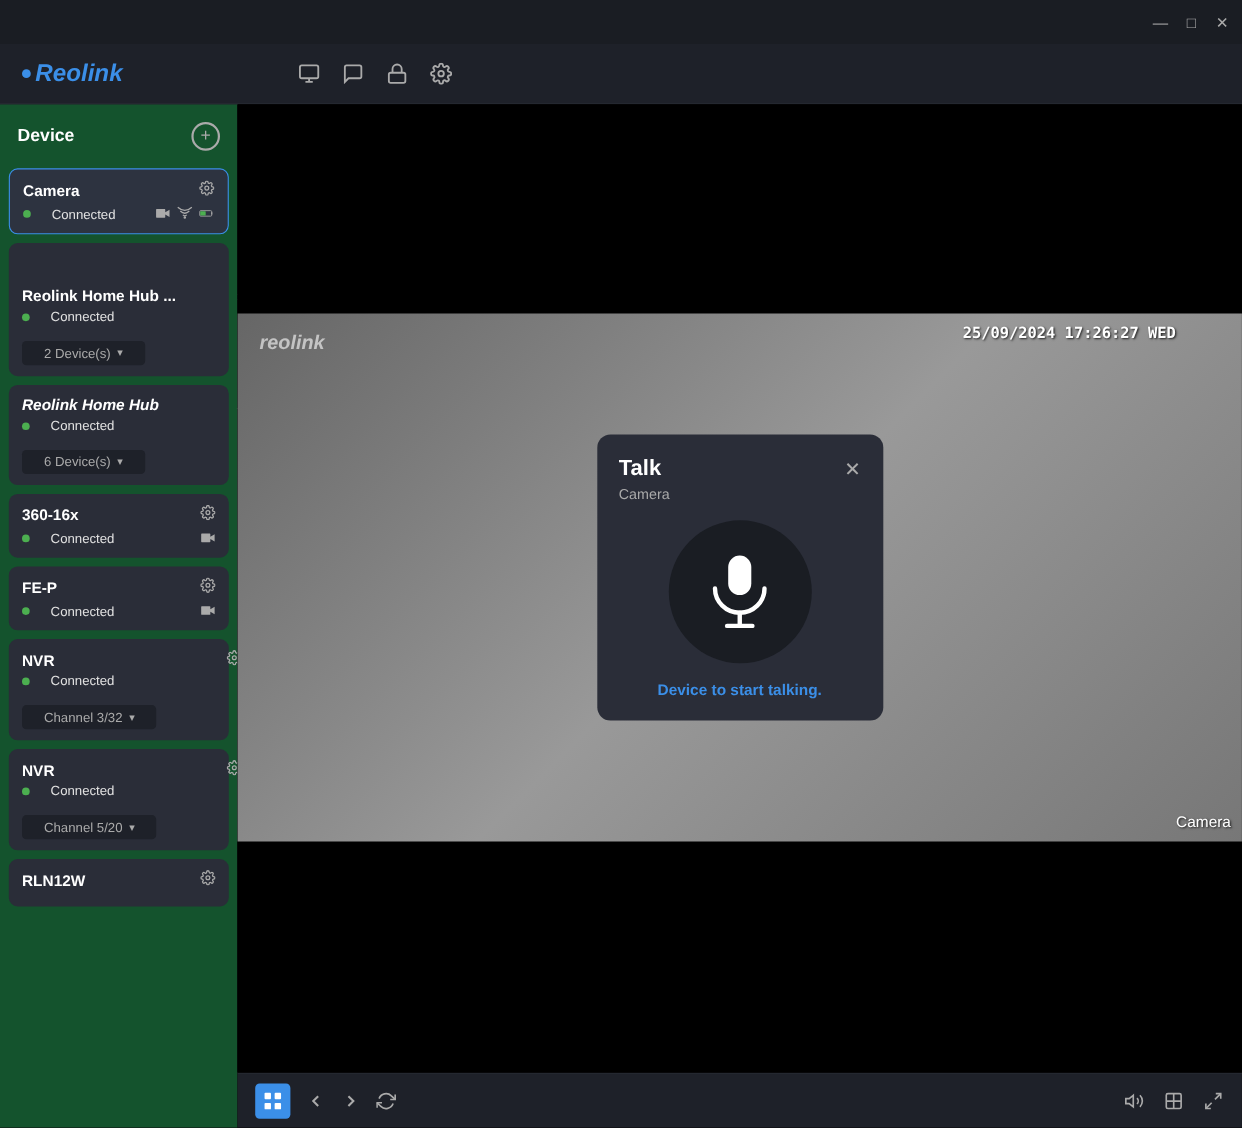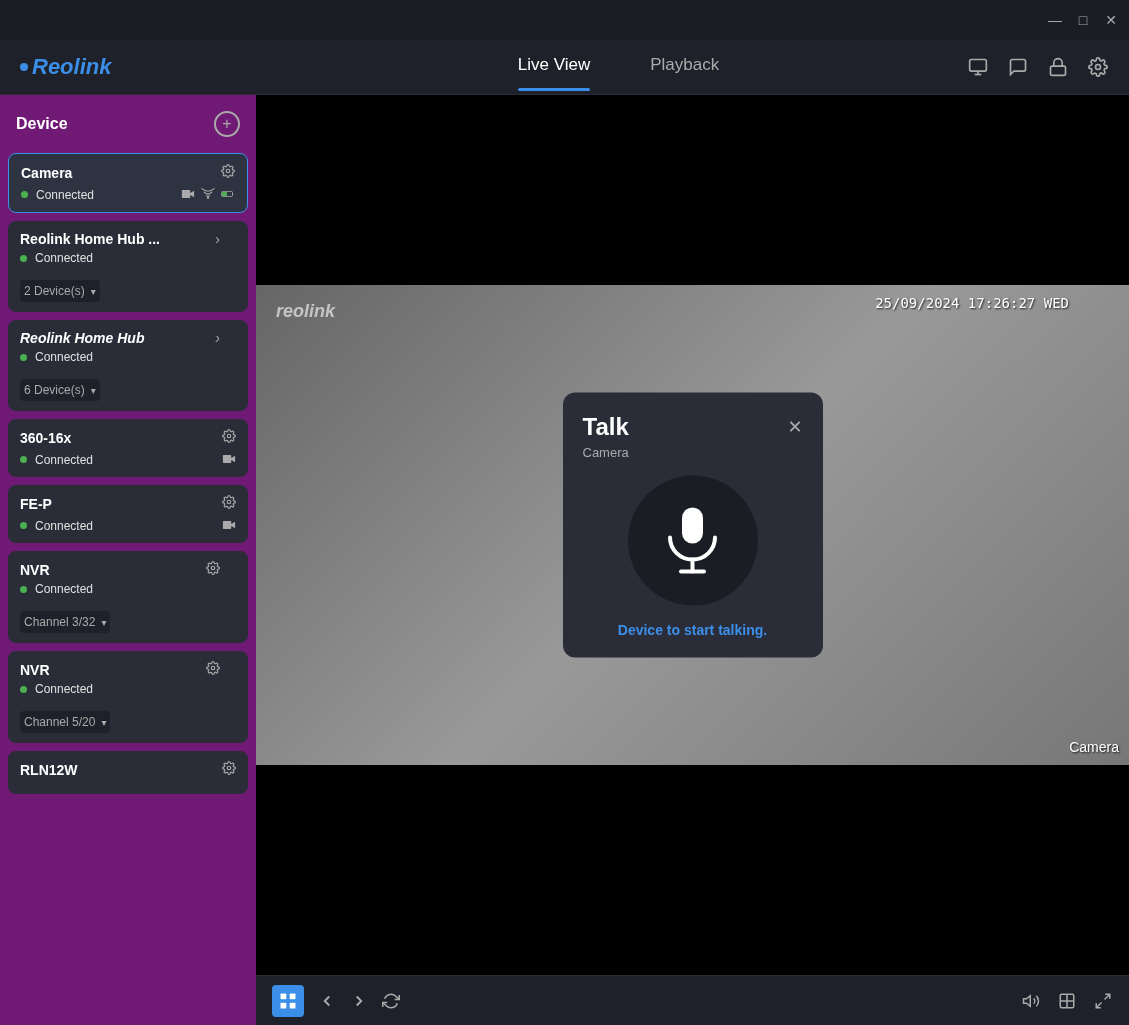--- a/index.html
+++ b/index.html
@@ -117,22 +117,22 @@
     .main-layout {
       position: absolute;
       top: 95px;
       left: 0; right: 0;
       bottom: 0;
       display: flex;
     }
 
     
     .sidebar {
-      width: 256px;
-      background: #701a75;
+      width: 216px;
+      background: #14532d;
       display: flex;
       flex-direction: column;
       overflow-y: auto;
       overflow-x: hidden;
       flex-shrink: 0;
     }
     .sidebar::-webkit-scrollbar { width: 4px; }
     .sidebar::-webkit-scrollbar-thumb { background: #3a3d45; }
 
     .sidebar-header {
@@ -188,21 +188,21 @@
     }
     .device-status-row {
       display: flex;
       align-items: center;
       justify-content: space-between;
     }
     .device-status {
       font-size: 12px;
       display: flex;
       align-items: center;
-      gap: 8px;
+      gap: 19px;
     }
     .status-dot {
       width: 7px;
       height: 7px;
       border-radius: 50%;
     }
     .status-dot.green { background: #4caf50; }
     .status-dot.orange { background: #ff9800; }
     .device-icons {
       display: flex;
@@ -235,21 +235,21 @@
       display: flex;
       align-items: center;
       justify-content: space-between;
       padding: 5px 12px 10px;
     }
     .dropdown-label {
       font-size: 12px;
       color: #aaa;
       background: #1e2129;
       border-radius: 4px;
-      padding: 4px 4px;
+      padding: 4px 20px;
       display: flex;
       align-items: center;
       gap: 6px;
       cursor: pointer;
     }
     .dropdown-arrow {
       font-size: 10px;
       color: #aaa;
     }
 
@@ -282,21 +282,21 @@
       background: linear-gradient(135deg, #666 0%, #999 50%, #777 100%);
     }
 
     .video-timestamp {
       position: absolute;
       top: 10px;
       right: 60px;
       color: #fff;
       font-size: 14px;
       font-family: monospace;
-      font-weight: normal;
+      font-weight: bold;
       text-shadow: 1px 1px 2px rgba(0,0,0,0.8);
     }
 
     .video-watermark {
       position: absolute;
       top: 16px;
       left: 20px;
       color: rgba(255,255,255,0.6);
       font-size: 18px;
       font-style: italic;
@@ -329,21 +329,21 @@
       padding: 20px;
       z-index: 100;
     }
     .talk-modal-header {
       display: flex;
       align-items: center;
       justify-content: space-between;
       margin-bottom: 4px;
     }
     .talk-title {
-      font-size: 24px;
+      font-size: 20px;
       font-weight: bold;
       color: #fff;
     }
     .talk-close {
       color: #aaa;
       font-size: 18px;
       cursor: pointer;
     }
     .talk-device-name {
       font-size: 13px;
@@ -411,24 +411,20 @@
     <div class="title-bar-btn">—</div>
     <div class="title-bar-btn">□</div>
     <div class="title-bar-btn">✕</div>
   </div>
 </div>
 
 <div class="header">
   <div class="logo">
     <div class="logo-dot"></div>
     <span class="logo-text">Reolink</span>
-  </div>
-  <div class="nav-tabs">
-    <div class="nav-tab active">Live View</div>
-    <div class="nav-tab">Playback</div>
   </div>
   <div class="header-icons">
     <div class="header-icon">
       <svg width="20" height="20" viewBox="0 0 24 24" fill="none" stroke="#aaa" stroke-width="2">
         <rect x="2" y="3" width="20" height="14" rx="2"></rect>
           <line x1="8" y1="21" x2="16" y2="21"></line>
           <line x1="12" y1="17" x2="12" y2="21"></line>
       </svg>
     </div>
     <div class="header-icon">
@@ -495,21 +491,21 @@
                 <path d="M23 5v4" stroke-width="2"></path>
             </svg>
           </span>
         </div>
       </div>
     </div>
 
     <div class="device-item-expandable">
       <div class="device-expand-header">
         <div class="device-expand-info">
-          <div style="display:flex;align-items:center;justify-content:space-between;width:200px;">
+          <div style="display:flex;align-items:center;justify-content:space-between;width:200px;margin-top:30px;">
             <span class="device-name">Reolink Home Hub ...</span>
             <span class="expand-arrow">›</span>
           </div>
           <div class="device-status" style="margin-top:4px;">
             <span class="status-dot green"></span>
             <span>Connected</span>
           </div>
         </div>
       </div>
       <div class="device-dropdown">

